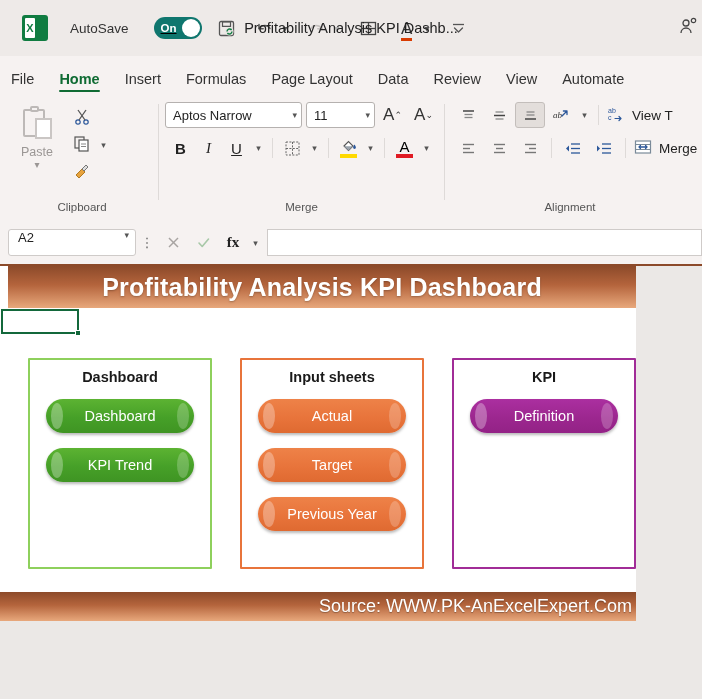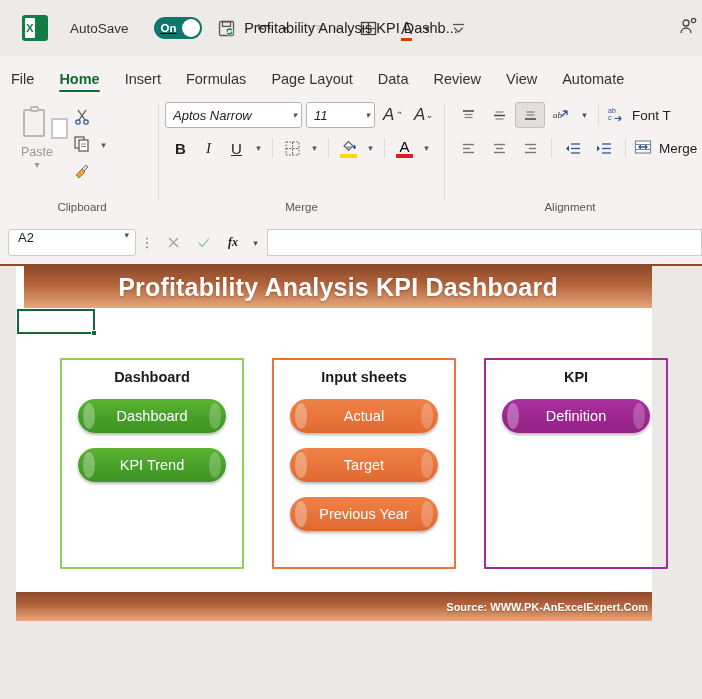--- a/index.html
+++ b/index.html
@@ -195,21 +195,21 @@
     border: 2px solid #cac6c4; background: #fff;
   }
   .paste-label { font-size: 12.5px; color: #9b9795; margin-top: 1px; }
   .paste-caret { font-size: 10px; color: #9b9795; }
   .clip-icons { display: flex; flex-direction: column; gap: 1px; padding-top: 3px; }
   .clip-row { display: flex; align-items: center; height: 26px; }
   .mini-ico { width: 28px; text-align: center; font-size: 15px; color: #2b579a; }
 
   
   .font-group { width: 285px; }
-  .font-row1 { display: flex; align-items: center; gap: 4px; padding-left: 6px; font-style: italic; }
+  .font-row1 { display: flex; align-items: center; gap: 4px; padding-left: 6px; }
   .combo {
     height: 26px;
     border: 1px solid #b5b1af;
     border-radius: 3px;
     background: #fff;
     display: flex; align-items: center;
     padding: 0 4px 0 7px;
     font-size: 13px; color: #222;
   }
   .combo .cval { flex: 1; white-space: nowrap; overflow: hidden; }
@@ -266,36 +266,35 @@
     border-radius: 3px;
     display: flex; align-items: flex-start;
     padding: 0 6px 0 9px;
     font-size: 13px; color: #222;
   }
   .namebox .nval { flex: 1; }
   .namebox .ncar { font-size: 9px; color: #555; }
   .dots { width: 22px; text-align: center; color: #666; font-size: 13px; letter-spacing: 0; }
   .fb-btns { display: flex; align-items: center; gap: 0px; }
   .fb-btn { width: 30px; height: 27px; display: flex; align-items: center; justify-content: center; font-size: 15px; }
-  .fx { font-style: italic; font-weight: bold; font-size: 12px; color: #222; font-family: "Liberation Serif", serif; }
+  .fx { font-weight: bold; font-size: 15px; color: #222; font-family: "Liberation Serif", serif; }
   .fb-input {
     flex: 1; height: 27px;
     background: #fff;
     border: 1px solid #cfcbc9;
     border-left: 1px solid #cfcbc9;
     margin-left: 4px;
   }
 
   
   .sheet {
     position: relative;
     height: 371px;
     background: #ebe8e6;
     overflow: hidden;
-    margin-left: 16px;
   }
   .sheet-content {
     position: absolute;
     left: 0; top: 0;
     width: 636px;
     height: 355px;
     background: #ffffff;
   }
   .banner {
     height: 42px;
@@ -320,21 +319,21 @@
   .cellsel .handle {
     position: absolute;
     right: -4px; bottom: -4px;
     width: 6px; height: 6px;
     background: #13683b;
     border: 1px solid #fff;
   }
 
   .panels {
     position: absolute;
-    left: 16px; top: 78px;
+    left: 0; top: 78px;
     width: 636px;
     display: flex;
     gap: 0;
   }
   .panel {
     position: relative;
     width: 190px;
     height: 225px;
     margin-left: 28px;
     padding-top: 24px;
@@ -404,22 +403,22 @@
     position: absolute;
     left: 0; top: 326px;
     width: 636px;
     height: 29px;
     background: linear-gradient(180deg, #8c4a2a 0%, #b4643c 45%, #e8a87c 100%);
     display: flex; align-items: center; justify-content: flex-end;
     padding-right: 4px;
   }
   .footer-text {
     color: #fff;
-    font-size: 11px;
-    font-weight: bold;
+    font-size: 18px;
+    font-weight: normal;
     text-shadow: 0 1px 1px rgba(0,0,0,.3);
   }
   .bottom-fill {
     position: absolute;
     left: 0; top: 355px; right: 0; bottom: 0;
     background: #ebe8e6;
   }
 </style>
 </head>
 <body>
@@ -633,21 +632,21 @@
         <span class="fcar">▾</span>
         <span class="vdiv"></span>
         <div class="wrap-item">
           <span class="wrap-ico">
             <svg width="17" height="16" viewBox="0 0 17 16">
                 <text x="0" y="7" font-size="7" fill="#2b579a" font-family="Liberation Sans, sans-serif">ab</text>
                 <text x="0" y="14" font-size="7" fill="#2b579a" font-family="Liberation Sans, sans-serif">c</text>
                 <path d="M7 12.5h6M11 10.5l2 2-2 2" fill="none" stroke="#2b579a" stroke-width="1.2" stroke-linecap="round" stroke-linejoin="round"></path>
               </svg>
           </span>
-          <span>Font T</span>
+          <span>View T</span>
         </div>
       </div>
       <div class="al-row r2">
         <div class="abtn">
           <svg width="17" height="17" viewBox="0 0 17 17">
               <line x1="3" y1="4.5" x2="14" y2="4.5" stroke="#777" stroke-width="1.4"></line>
               <line x1="3" y1="8.5" x2="10" y2="8.5" stroke="#777" stroke-width="1.4"></line>
               <line x1="3" y1="12.5" x2="14" y2="12.5" stroke="#777" stroke-width="1.4"></line>
             </svg>
         </div>

